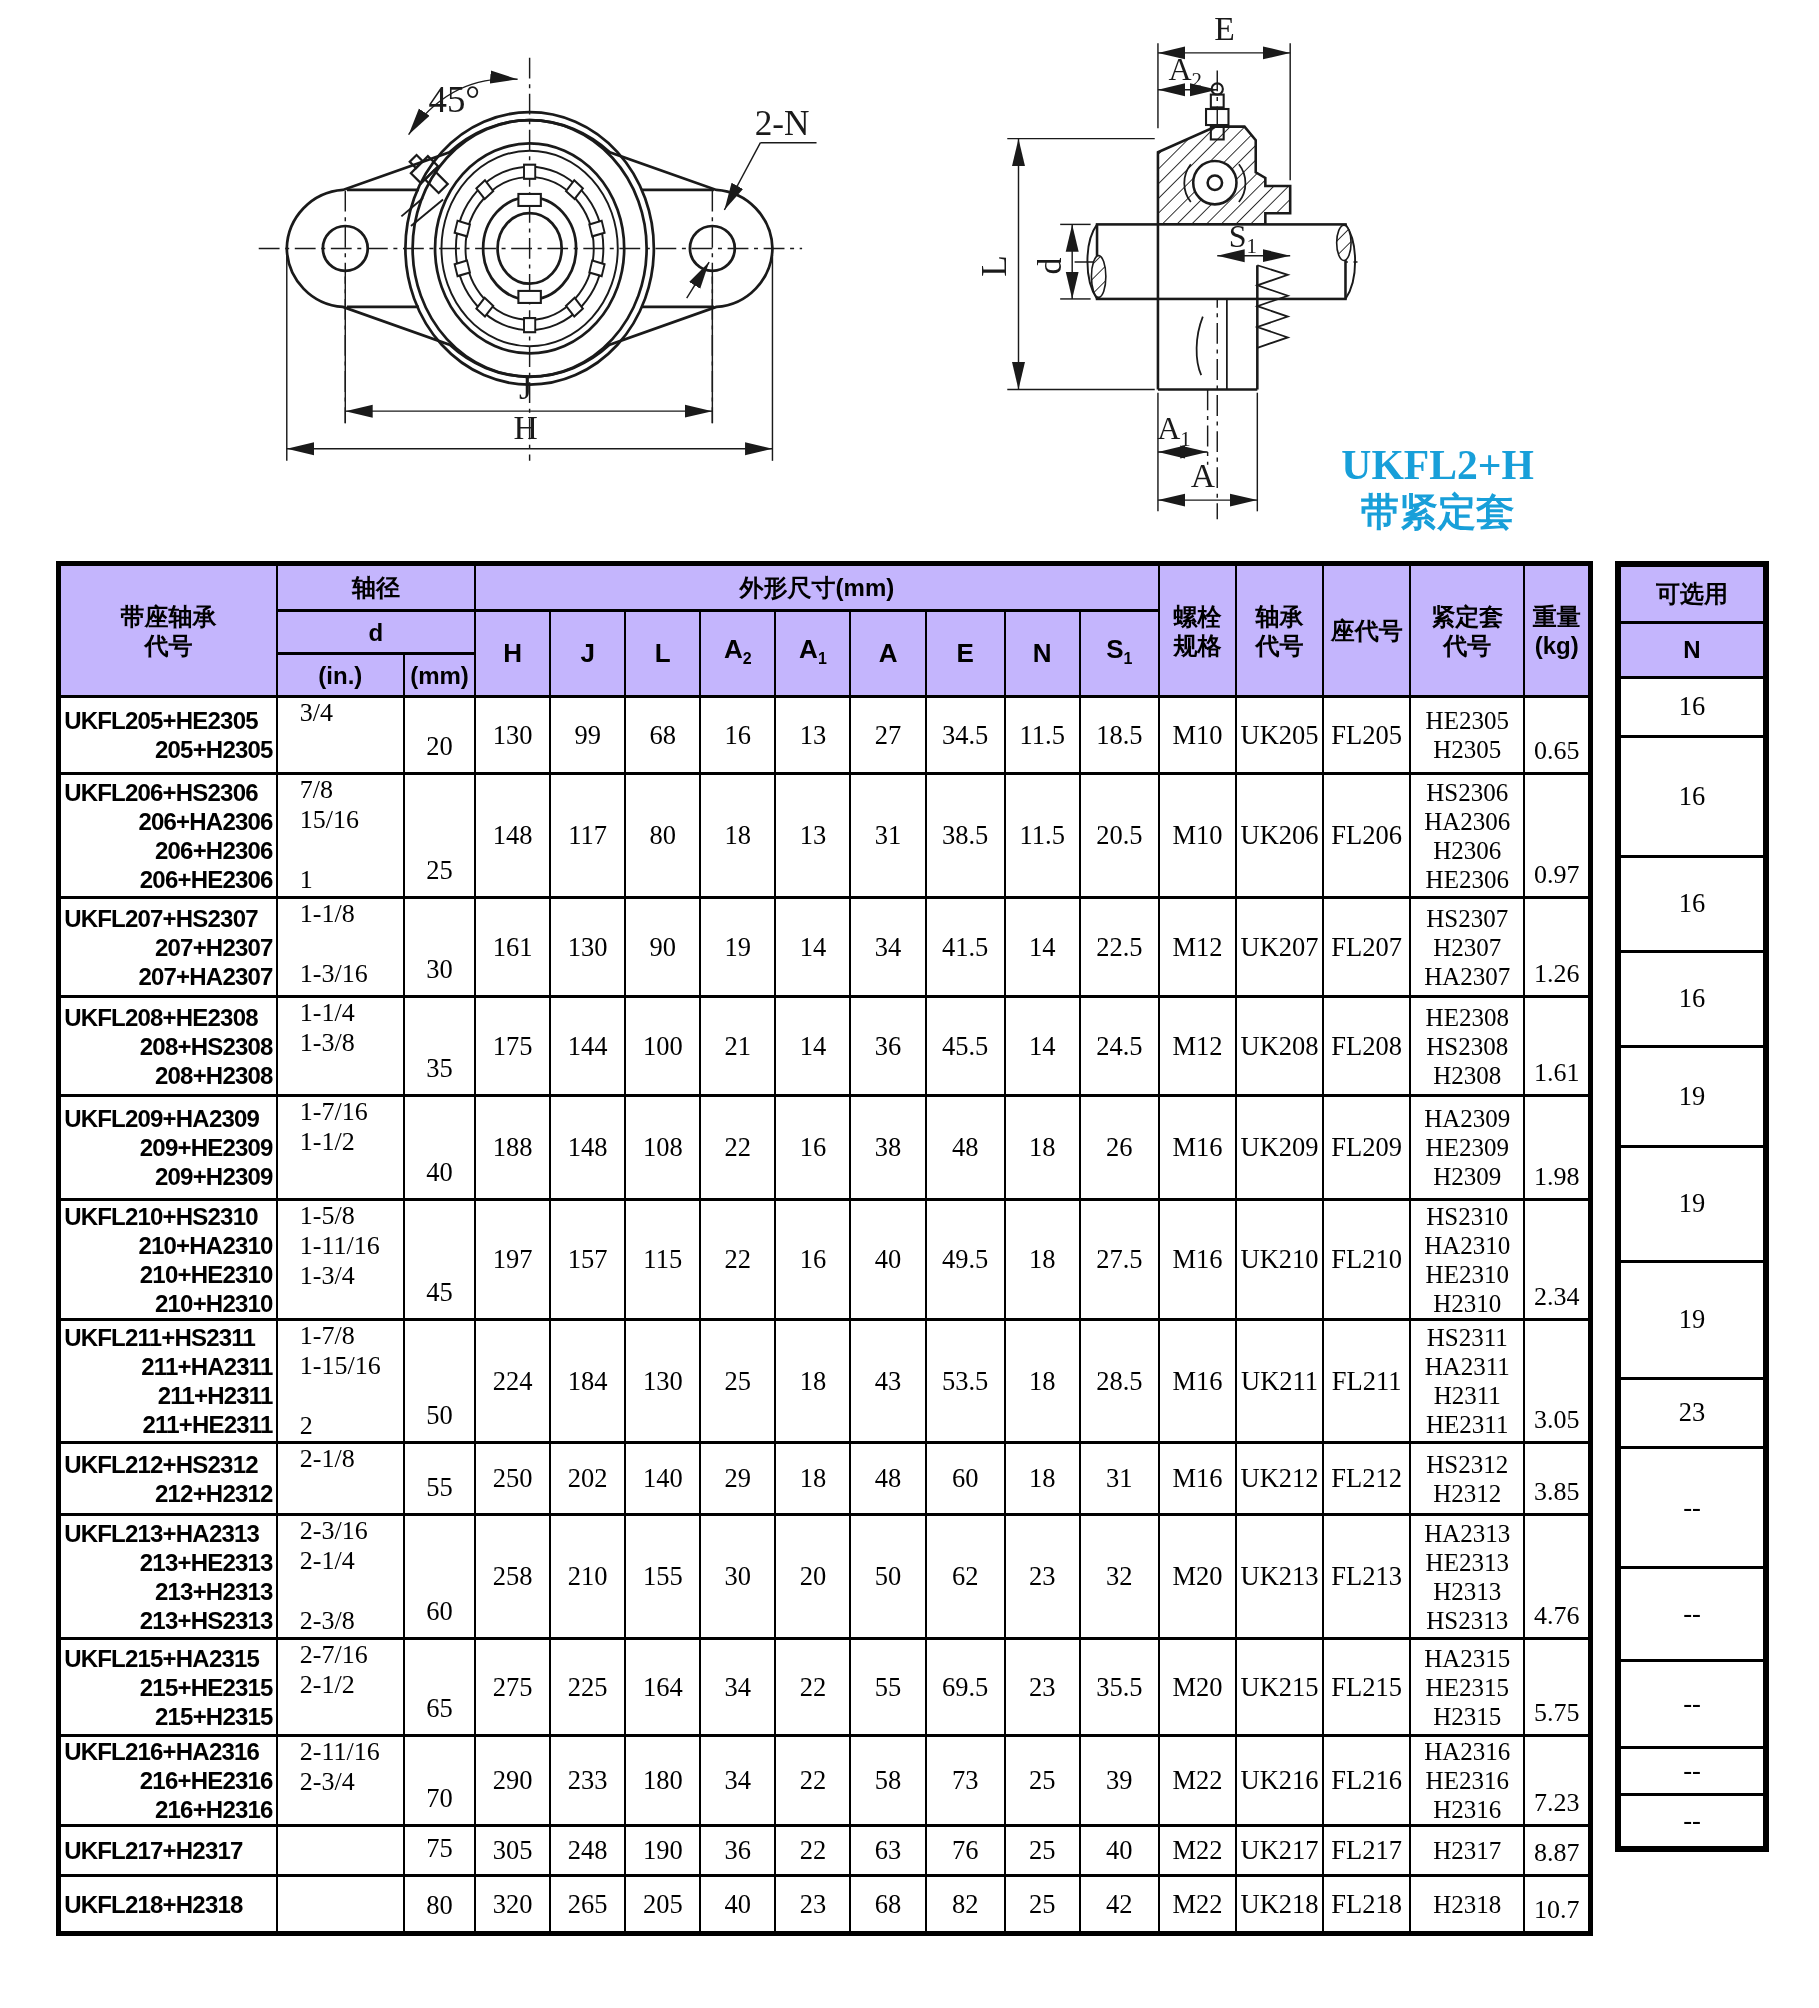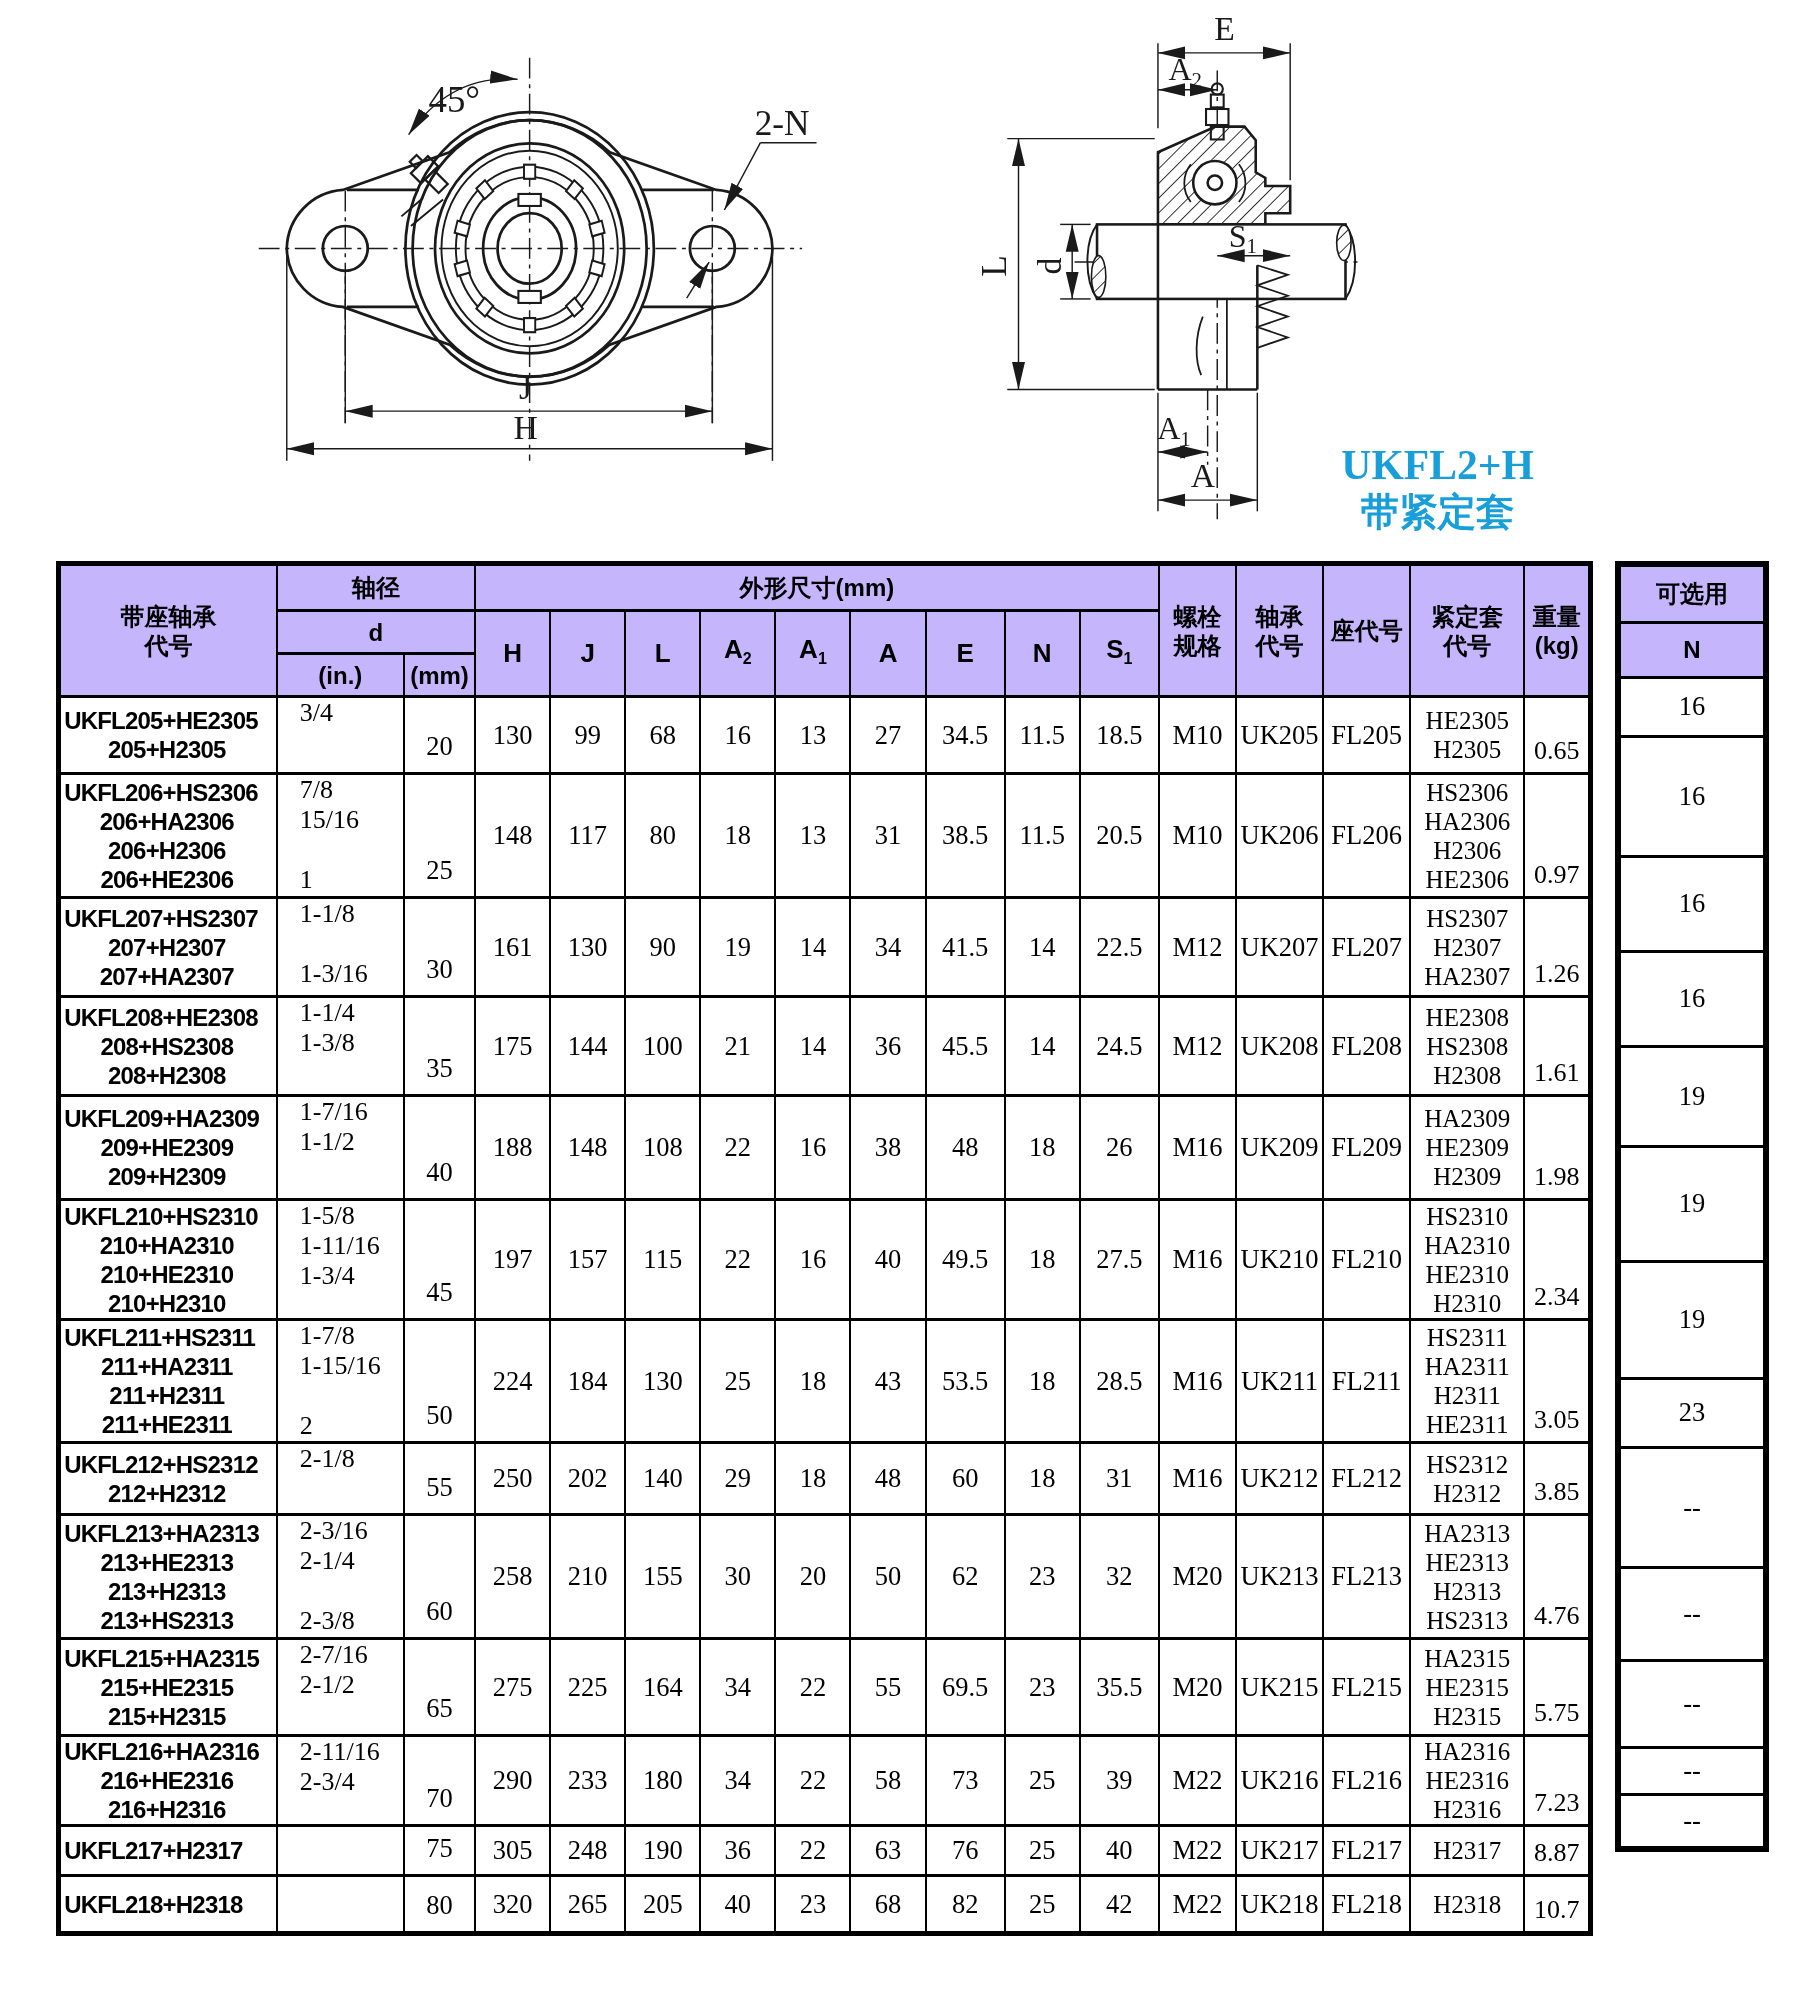--- a/index.html
+++ b/index.html
@@ -12,21 +12,21 @@
   #opt-table{position:absolute;left:1615px;top:561px;width:154px;border:6.4px solid #000;}
   td,th{border:2.4px solid #000;border-top-width:3.2px;border-bottom-width:3.2px;
         padding:0;overflow:hidden;vertical-align:middle;text-align:center;}
   th{background:#c4b5fd;font-weight:bold;font-size:24px;line-height:29px;
      font-family:"Liberation Sans",sans-serif;}
   th .lat{font-size:26px;}
   th sub{font-size:16px;}
   .num{font-family:"Liberation Serif",serif;font-size:26.5px;}
   .c-code{vertical-align:middle;}
   .c-code div{font-family:"Liberation Sans",sans-serif;font-weight:bold;font-size:24px;
-              letter-spacing:-0.8px;line-height:29px;padding-right:3.2px;}
+              letter-spacing:-0.8px;line-height:29px;text-align:right;padding-right:3.2px;}
   .c-code div.first{text-align:left;padding-left:3.2px;}
   .c-din{vertical-align:top;text-align:left;}
   .c-din div{font-family:"Liberation Serif",serif;font-size:26px;line-height:30px;
              padding-left:22px;}
   .c-dmm{vertical-align:bottom;}
   .c-dmm span{display:block;font-family:"Liberation Serif",serif;font-size:26.5px;
               padding-bottom:9.6px;}
   .c-slv div{font-family:Liberation Serif, serif;font-size:25px;line-height:29px;}
   .c-wt{vertical-align:bottom;}
   .c-wt span{display:block;font-family:"Liberation Serif",serif;font-size:26px;

